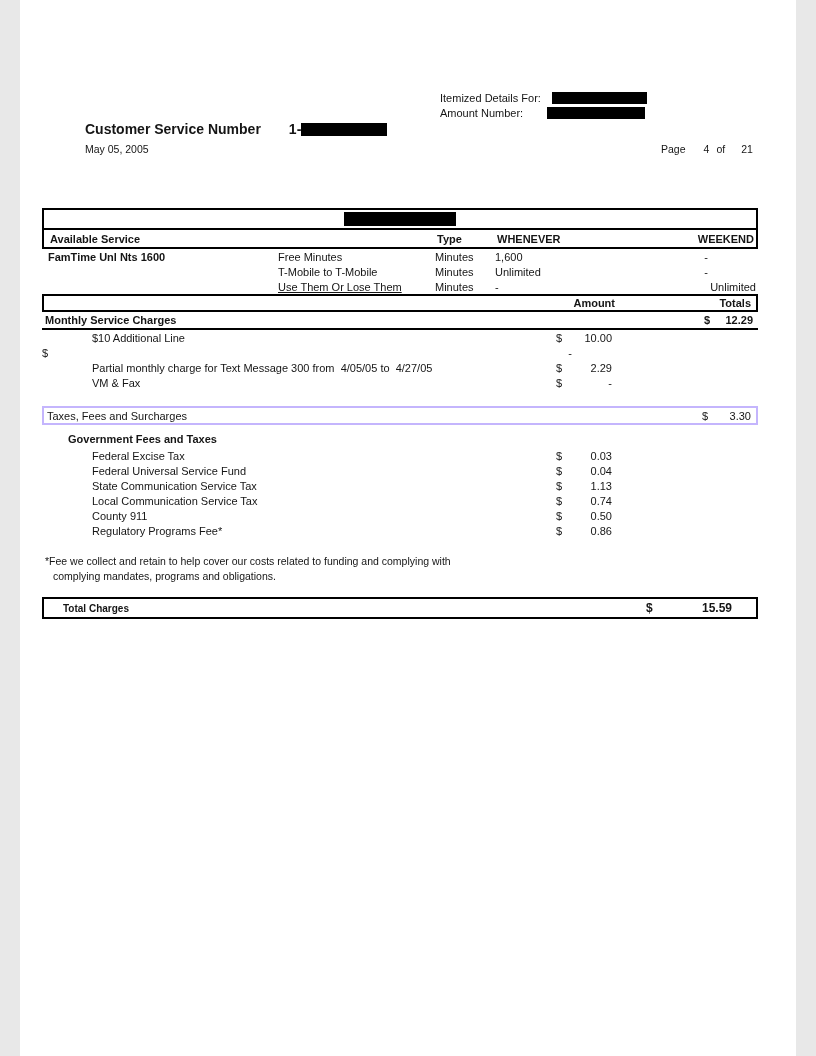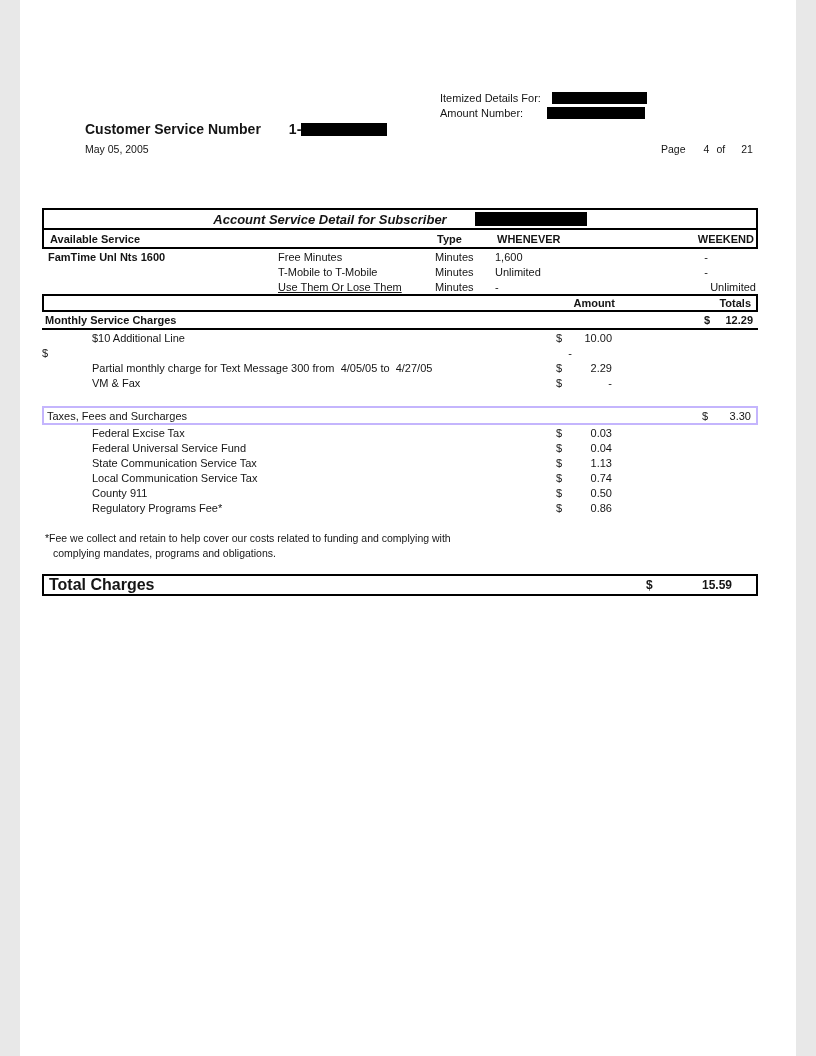--- a/index.html
+++ b/index.html
@@ -57,21 +57,21 @@
   .section-taxes { border:2px solid #c4b5fd; height:19px; font-weight:normal; margin-top:16px; }
   .section-taxes .desc { padding-left:3px; }
 
   .group-hdr { font-weight:bold; padding-left:26px; margin-top:8px; height:15px; }
 
   .footnote { margin-top:16px; font-size:10.5px; line-height:15px; padding-left:3px; }
   .footnote .l2 { padding-left:8px; }
 
   .total-box { border:2px solid #000; margin-top:13px; height:22px; display:grid;
                grid-template-columns:1fr 16px 70px 24px; align-items:center; font-weight:bold; }
-  .total-box .label { font-size:16px; padding-left:5px; }
+  .total-box .label { font-size:10px; padding-left:19px; }
   .total-box .cur { font-size:12px; }
   .total-box .amt { font-size:12px; }
 </style>
 </head>
 <body>
 
 <div class="page">
 
   <div class="hdr-right">
     <div class="hdr-line">
@@ -98,21 +98,20 @@
     <span>Page</span>
     <span class="pi-num">4</span>
     <span class="pi-of">of</span>
     <span class="pi-total">21</span>
   </div>
 
   <div class="doc">
 
     <div class="top-box">
       <div class="title-row">
-        <span>Account Service Detail for Subscriber</span>
         <span class="redact" style="width:112px;height:14px;"></span>
       </div>
       <div class="svc-grid cols-row">
         <span class="cell-service">Available Service</span>
         <span></span>
         <span>Type</span>
         <span>WHENEVER</span>
         <span class="col-weekend">WEEKEND</span>
       </div>
     </div>
@@ -198,20 +197,21 @@
     <div class="money-grid section-taxes">
       <span class="desc">Taxes, Fees and Surcharges</span>
       <span></span>
       <span class="amt"></span>
       <span></span>
       <span>$</span>
       <span class="tot">3.30</span>
       <span></span>
     </div>
 
+    <div class="group-hdr">Government Fees and Taxes</div>
 
     <div class="money-grid item-row">
       <span class="desc">Federal Excise Tax</span>
       <span>$</span>
       <span class="amt">0.03</span>
       <span></span>
         <span></span>
         <span></span>
         <span></span>
     </div>

